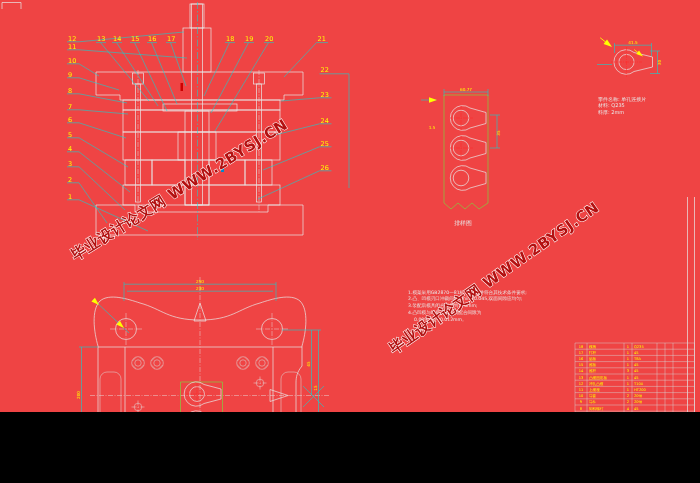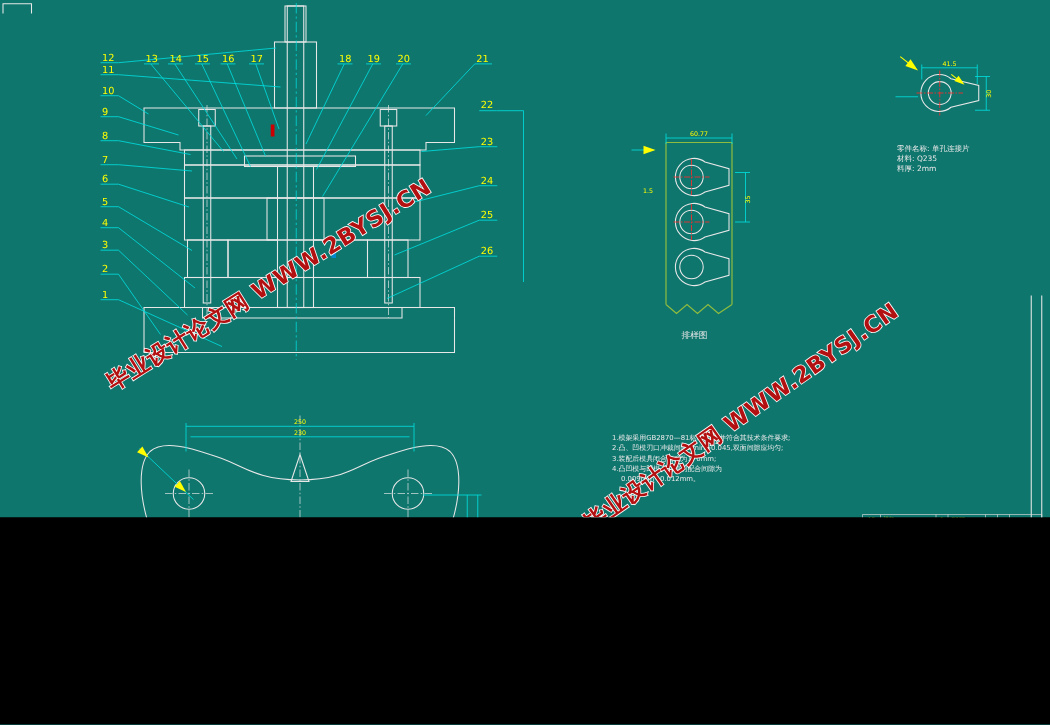--- a/index.html
+++ b/index.html
@@ -1,16 +1,16 @@
 <!DOCTYPE html>
 <html><head>
 <meta charset="utf-8">
 <style>
   html,body{margin:0;padding:0;background:#000;}
-  #stage{position:relative;width:700px;height:345px;background:#0f766e;overflow:hidden;
+  #stage{position:relative;width:700px;height:412px;background:#ef4444;overflow:hidden;
          font-family:"Liberation Sans","DejaVu Sans",sans-serif;}
   svg{position:absolute;left:0;top:0;}
   .w{stroke:#e8e8e8;fill:none;stroke-width:0.7;}
   .wthin{stroke:#dcdcdc;fill:none;stroke-width:0.5;}
   .cy{stroke:#00dede;fill:none;stroke-width:0.55;}
   .cl{stroke:#e8e8e8;fill:none;stroke-width:0.45;stroke-dasharray:5 1.5 1 1.5;}
   .redcl{stroke:#ff2a2a;fill:none;stroke-width:0.55;stroke-dasharray:4 1 1 1;}
   .grn{stroke:#8fbc3f;fill:none;stroke-width:0.8;}
   .bal{fill:#ffff00;font-size:6.5px;font-family:"DejaVu Sans",sans-serif;}
   .dim{fill:#ffff00;font-size:4.2px;text-anchor:middle;font-family:"DejaVu Sans",sans-serif;}

